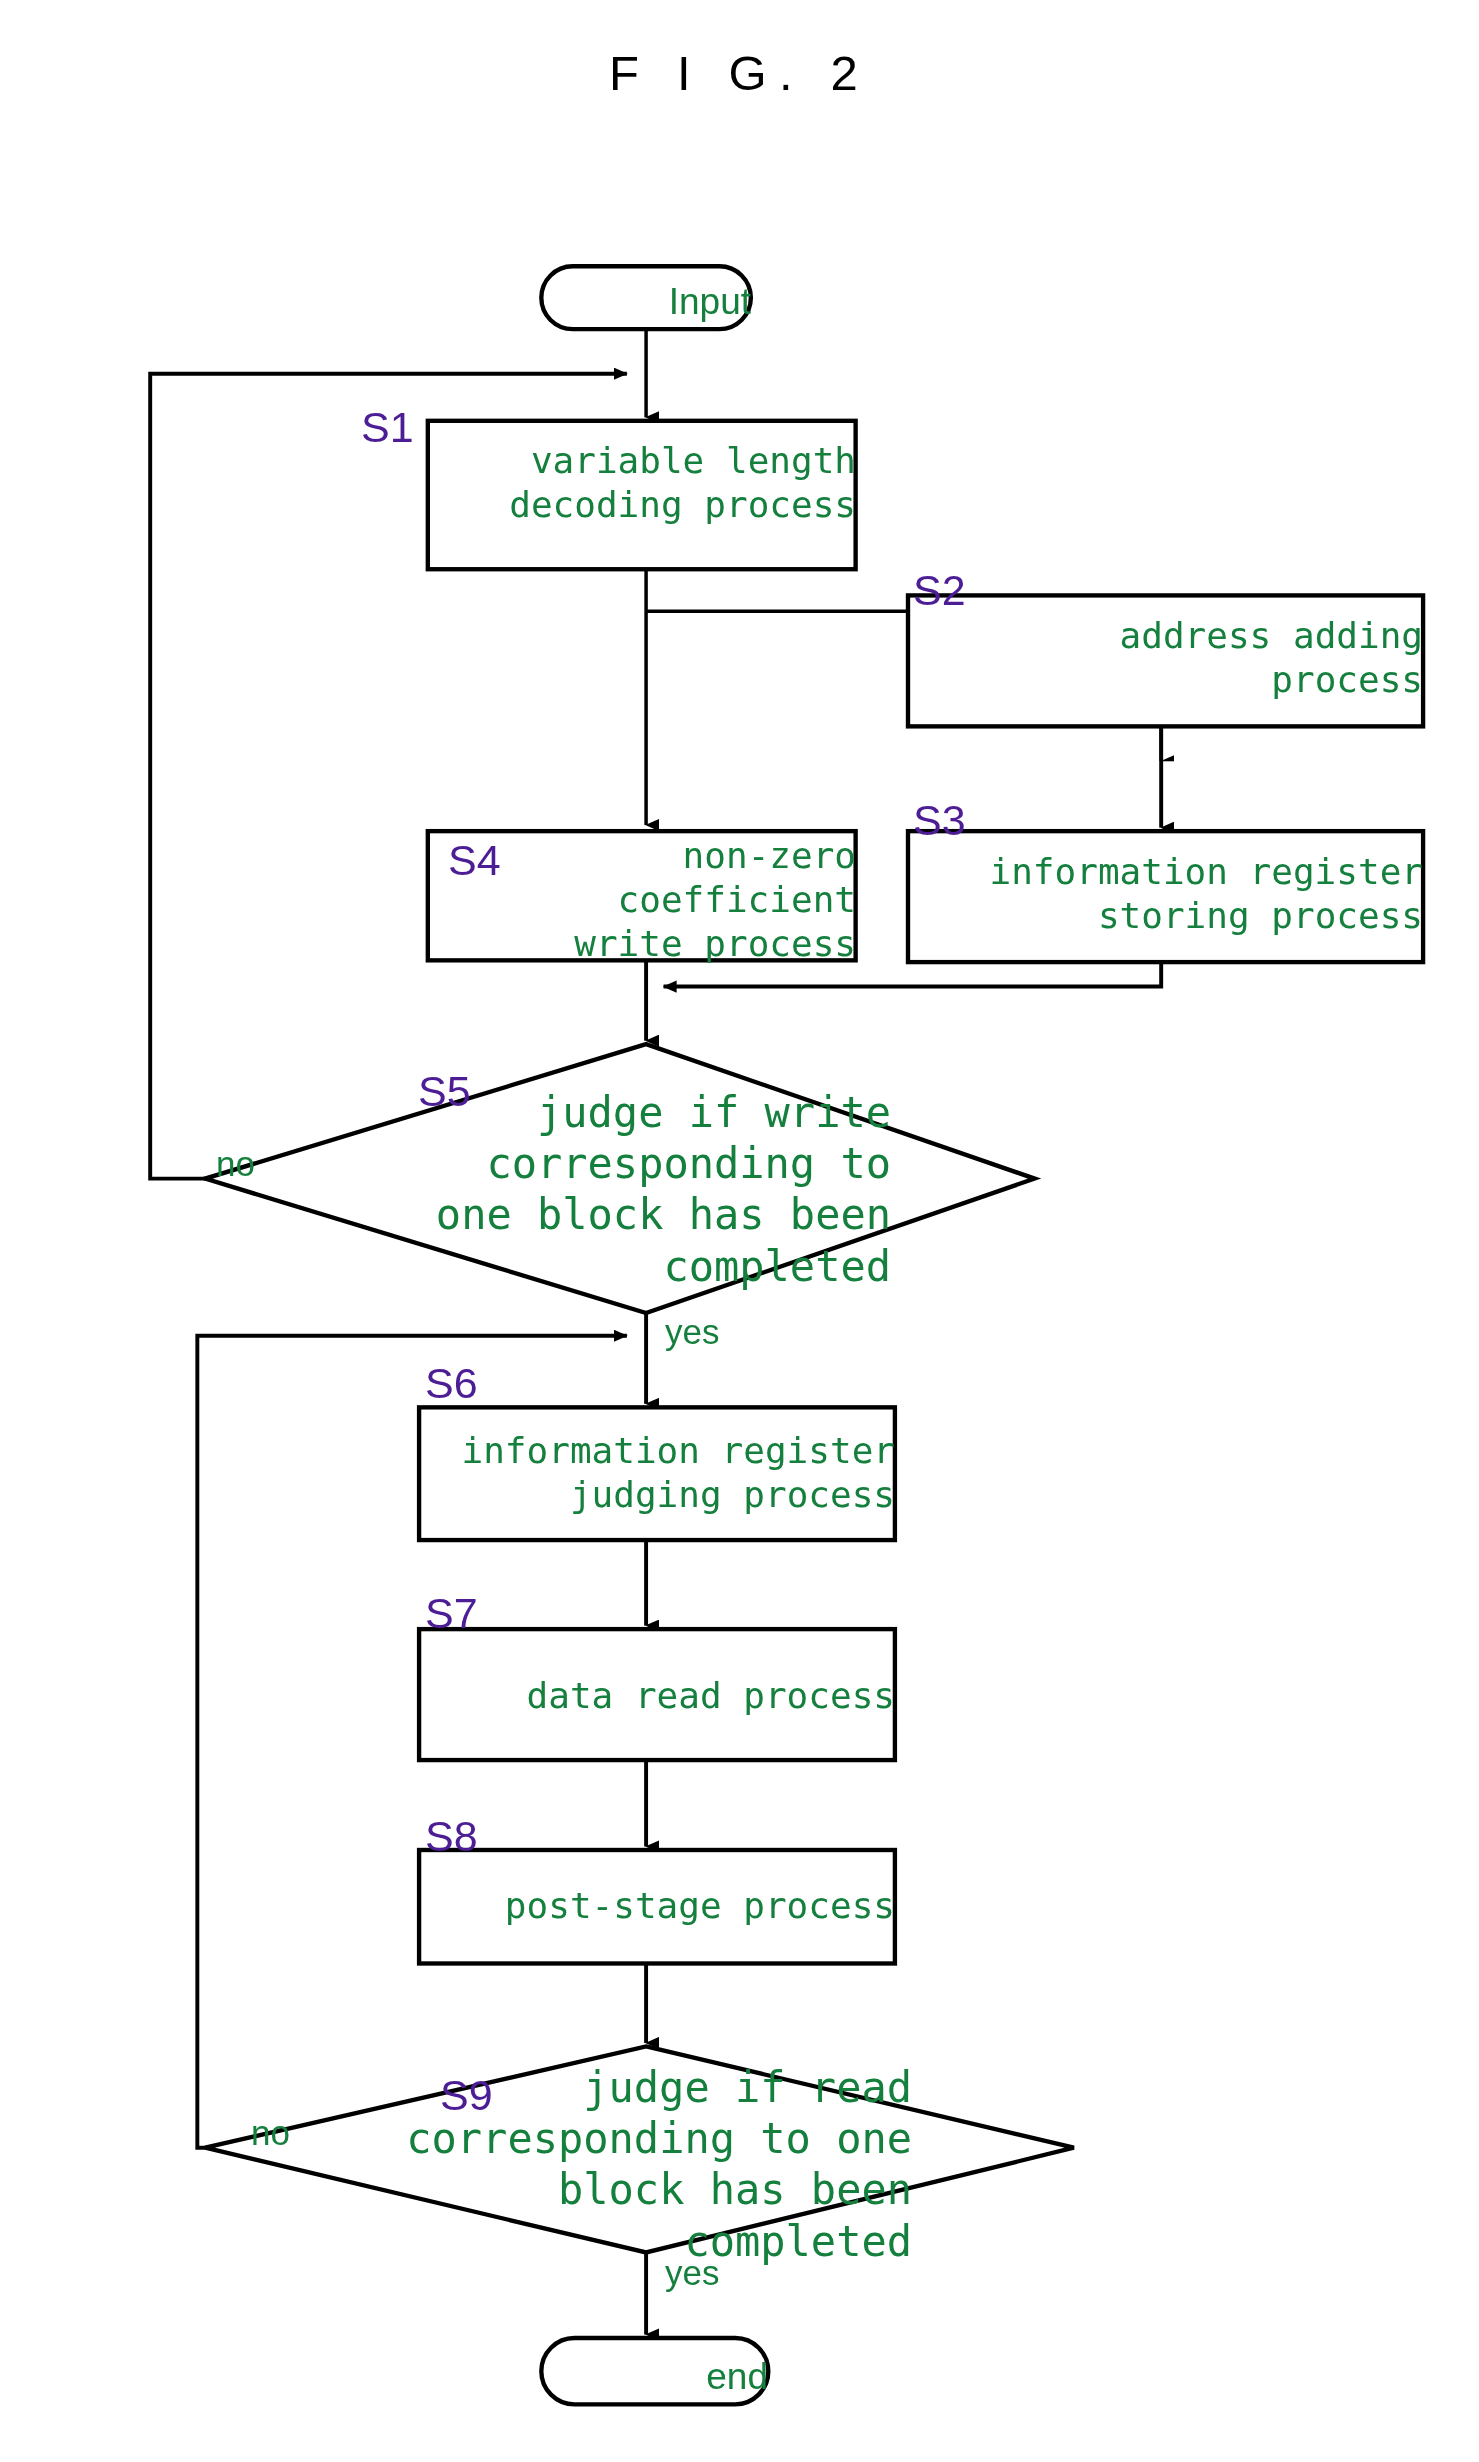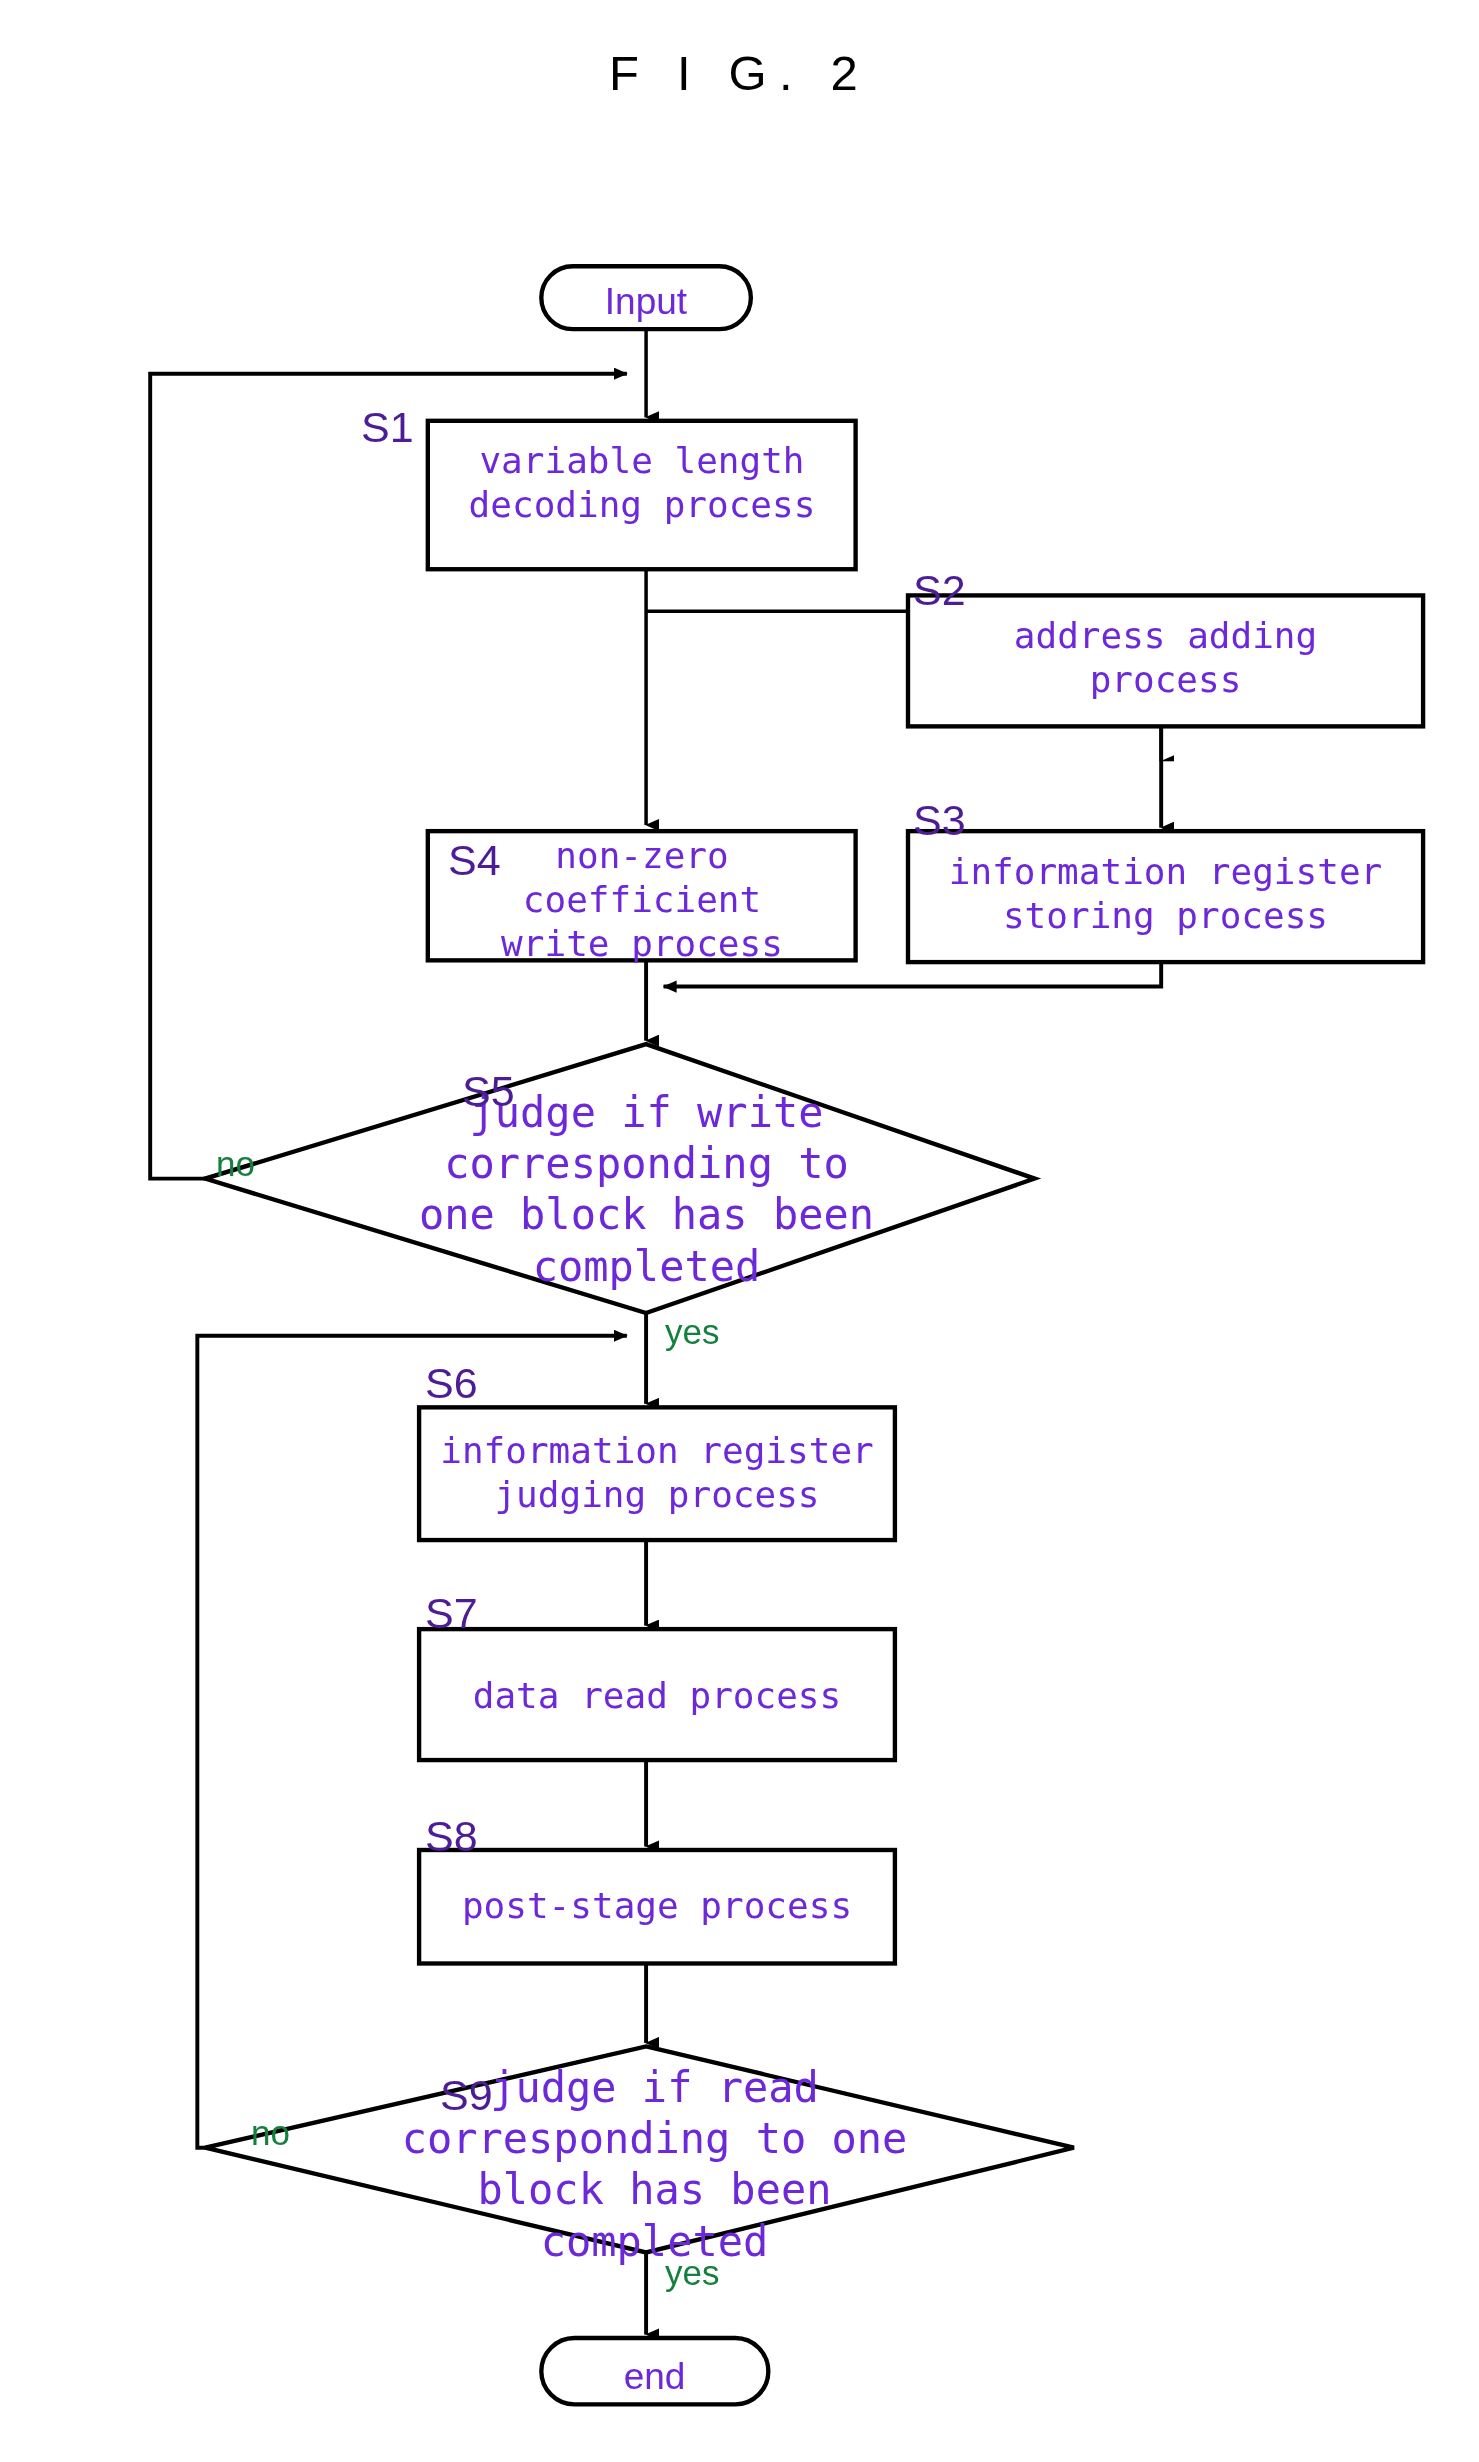--- a/index.html
+++ b/index.html
@@ -31,23 +31,23 @@
   #flow-canvas {
     position: absolute;
     left: 0;
     top: 0;
     width: 1479px;
     height: 2462px;
   }
   
   .node-text {
     position: absolute;
-    text-align: center;
+    text-align: right;
     font-family: "DejaVu Sans Mono", monospace;
-    color: #6d28d9;
+    color: #15803d;
     line-height: 1.22;
     white-space: pre-line;
     pointer-events: none;
   }
   .step-label {
     position: absolute;
     font-family: "Liberation Sans", sans-serif;
     font-size: 43px;
     color: #4c1d95;
   }
@@ -178,21 +178,21 @@
 <div class="node-text term-text" style="left:541px; top:2354px; width:227px;">end</div>
 
 <div class="step-label" style="left:361px; top:403px;">S1</div>
 
 <div class="step-label" style="left:913px; top:566px;">S2</div>
 
 <div class="step-label" style="left:913px; top:796px;">S3</div>
 
 <div class="step-label" style="left:448px; top:796px;margin-top:40px;">S4</div>
 
-<div class="step-label" style="left:462px; top:1067px;">S5</div>
+<div class="step-label" style="left:418px; top:1067px;">S5</div>
 
 <div class="step-label" style="left:425px; top:1359px;">S6</div>
 
 <div class="step-label" style="left:425px; top:1589px;">S7</div>
 
 <div class="step-label" style="left:425px; top:1812px;">S8</div>
 
 <div class="step-label" style="left:440px; top:2071px;">S9</div>
 
 <div class="edge-label" style="left:216px; top:1144px;">no</div>

